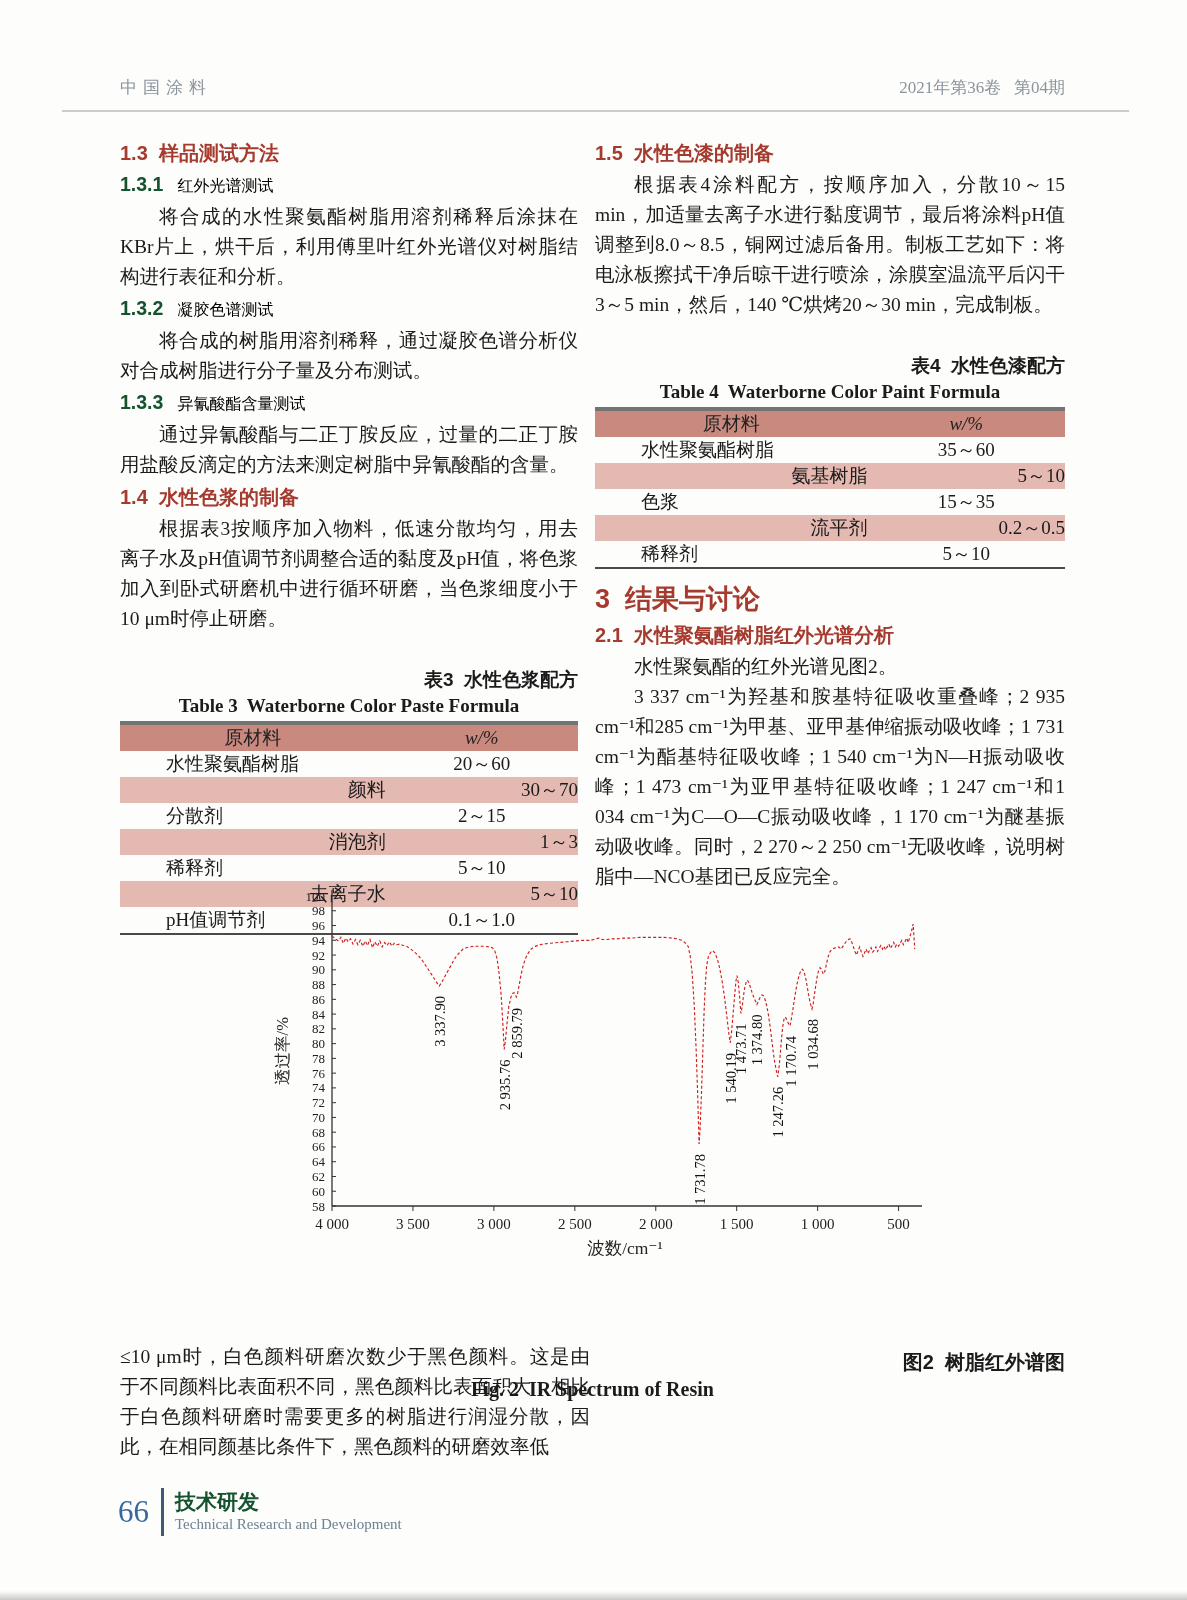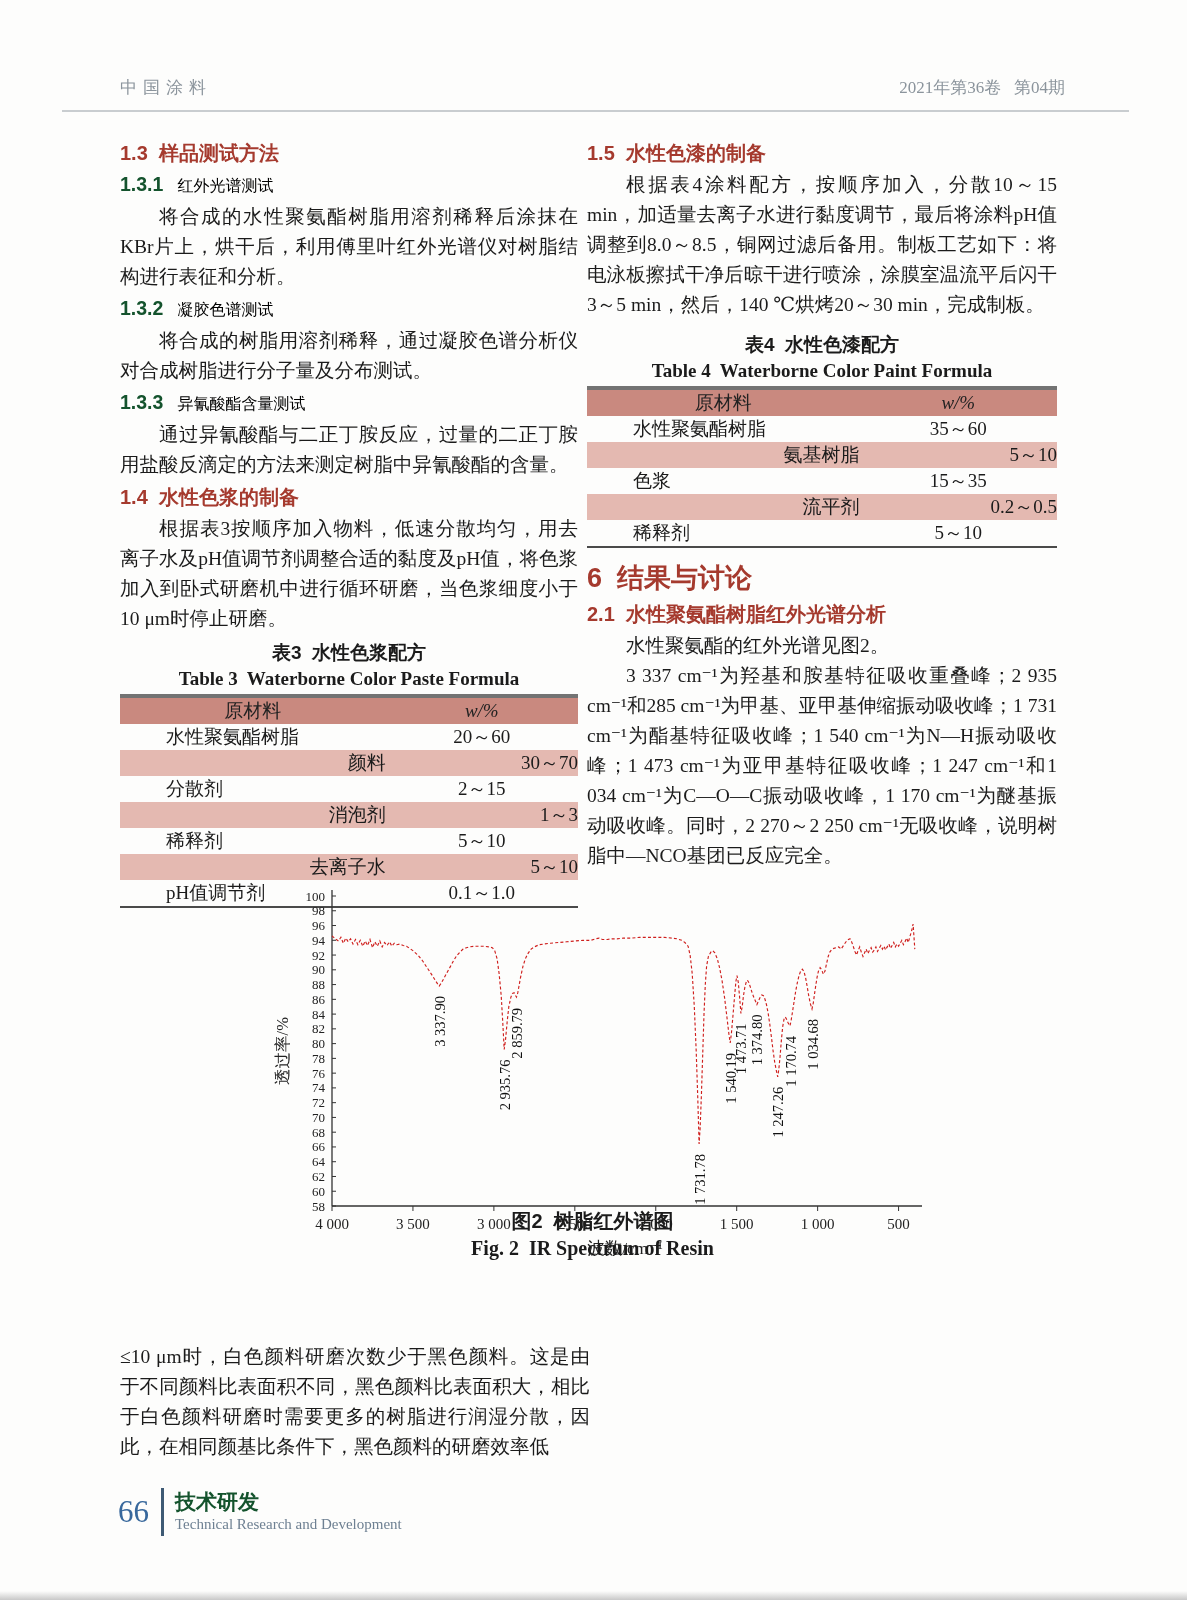--- a/index.html
+++ b/index.html
@@ -5,50 +5,50 @@
   html,body{margin:0;padding:0;background:#e9e9e9;}
   .page{position:relative;width:1187px;height:1600px;margin:0 auto;background:#fdfdfc;
         font-family:"Liberation Serif","DejaVu Serif",serif;color:#1b1b1b;overflow:hidden;}
   .sp{white-space:pre-wrap;}
   
   .hdr{position:absolute;top:76px;left:120px;right:122px;display:flex;justify-content:space-between;
        color:#8b949c;font-size:17px;}
   .hdr .journal{letter-spacing:6px;}
   .hdr-rule{position:absolute;top:110px;left:62px;right:58px;height:2px;background:#c9cdd0;}
   
-  .row1{position:absolute;top:136px;left:120px;width:945px;display:flex;gap:9px;}
+  .row1{position:absolute;top:136px;left:120px;width:945px;display:flex;gap:17px;}
   .row2{position:absolute;top:1342px;left:120px;width:945px;display:flex;gap:17px;}
   .colL{width:458px;}
   .colR{width:470px;}
   p.body{margin:0;font-size:19.5px;line-height:30px;text-align:justify;}
   p.ind{text-indent:2em;}
   .h2red{margin:3px 0 3px 0;font-family:"Liberation Sans","DejaVu Sans",sans-serif;
          font-weight:bold;color:#a53a2e;font-size:20px;line-height:28px;}
   .h1red{margin:12px 0 4px 0;font-family:"Liberation Sans","DejaVu Sans",sans-serif;
          font-weight:bold;color:#a53a2e;font-size:27px;line-height:36px;}
   .h3{margin:2px 0;font-size:19.5px;line-height:28px;}
   .h3 .num{font-family:"Liberation Sans","DejaVu Sans",sans-serif;font-weight:bold;color:#14532d;}
   .h3 .ttl{margin-left:14px;color:#000000;font-size:16px;}
   
   .tblwrap{margin-top:6px;}
-  .capzh{text-align:center;font-family:"Liberation Sans","DejaVu Sans",sans-serif;
-         font-weight:bold;font-size:19px;line-height:26px;}
+  .capzh{text-align:right;font-family:"Liberation Sans","DejaVu Sans",sans-serif;
+         font-weight:bold;font-size:19px;line-height:26px;margin-top:33px;}
   .capen{text-align:center;font-weight:bold;font-size:19px;line-height:26px;}
   table.frm{width:100%;border-collapse:collapse;margin-top:2px;
             border-top:4px solid #737373;border-bottom:2px solid #4a4a4a;font-size:19px;}
   table.frm th,table.frm td{height:26px;padding:0;font-weight:normal;}
   table.frm th{background:#c9897f;color:#222;}
   table.frm td:first-child{padding-left:46px;text-align:left;width:58%;}
   table.frm th:first-child{text-align:center;padding-left:0;width:58%;}
   table.frm td:last-child,table.frm th:last-child{text-align:center;}
   table.frm th.w{font-style:italic;font-family:"Liberation Serif","DejaVu Serif",serif;}
   table.frm tr.alt td{background:#e4b9b1;text-align:right;}
   
   .figure{position:absolute;top:884px;left:268px;width:660px;height:372px;}
-  .figcaps{position:absolute;top:1208px;left:120px;width:945px;text-align:center;}
+  .figcaps{position:absolute;top:1316px;left:120px;width:945px;text-align:center;}
   .figcaps .capzh{font-size:20px;}
   .figcaps .capen{font-size:20px;line-height:28px;}
   
   .footer{position:absolute;top:1488px;left:118px;display:flex;align-items:center;}
   .pagenum{font-size:31px;color:#38689c;line-height:48px;}
   .fbar{width:3px;height:48px;background:#3e5a74;margin:0 11px 0 12px;}
   .fzh{font-family:"Liberation Sans","DejaVu Sans",sans-serif;font-weight:bold;
        font-size:21px;color:#14532d;line-height:24px;}
   .fen{font-size:15px;color:#6e8092;line-height:20px;}
   .scan-edge{position:absolute;bottom:0;left:0;right:0;height:9px;
@@ -159,21 +159,21 @@
                 <td>0.2～0.5</td>
               </tr>
               <tr>
                 <td>稀释剂</td>
                 <td>5～10</td>
               </tr>
             </tbody>
         </table>
       </div>
 
-      <div class="h1red sp">6  结果与讨论</div>
+      <div class="h1red sp">3  结果与讨论</div>
       <div class="h2red sp">2.1  水性聚氨酯树脂红外光谱分析</div>
       <p class="body ind">水性聚氨酯的红外光谱见图2。</p>
       <p class="body ind">3 337 cm⁻¹为羟基和胺基特征吸收重叠峰；2 935 cm⁻¹和285 cm⁻¹为甲基、亚甲基伸缩振动吸收峰；1 731 cm⁻¹为酯基特征吸收峰；1 540 cm⁻¹为N—H振动吸收峰；1 473 cm⁻¹为亚甲基特征吸收峰；1 247 cm⁻¹和1 034 cm⁻¹为C—O—C振动吸收峰，1 170 cm⁻¹为醚基振动吸收峰。同时，2 270～2 250 cm⁻¹无吸收峰，说明树脂中—NCO基团已反应完全。</p>
     </div>
   </div>
 
   <div class="figure">
     <svg id="ir-chart" width="660" height="372" viewBox="0 0 660 372">
         <line x1="64" y1="6" x2="64" y2="322" stroke="#333333" stroke-width="1.3"></line>
         <line x1="64" y1="322" x2="654" y2="322" stroke="#333333" stroke-width="1.3"></line>

